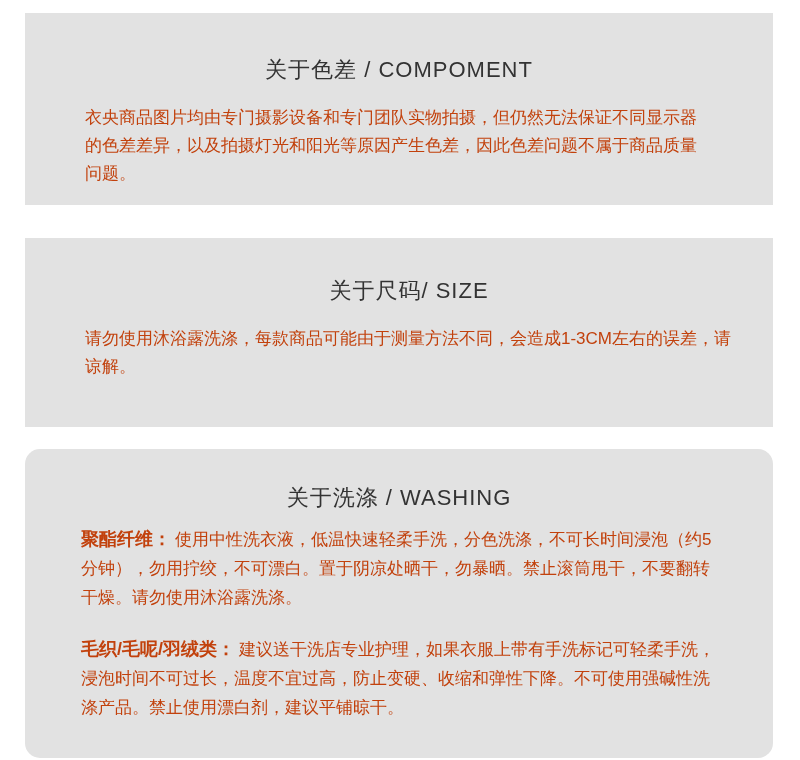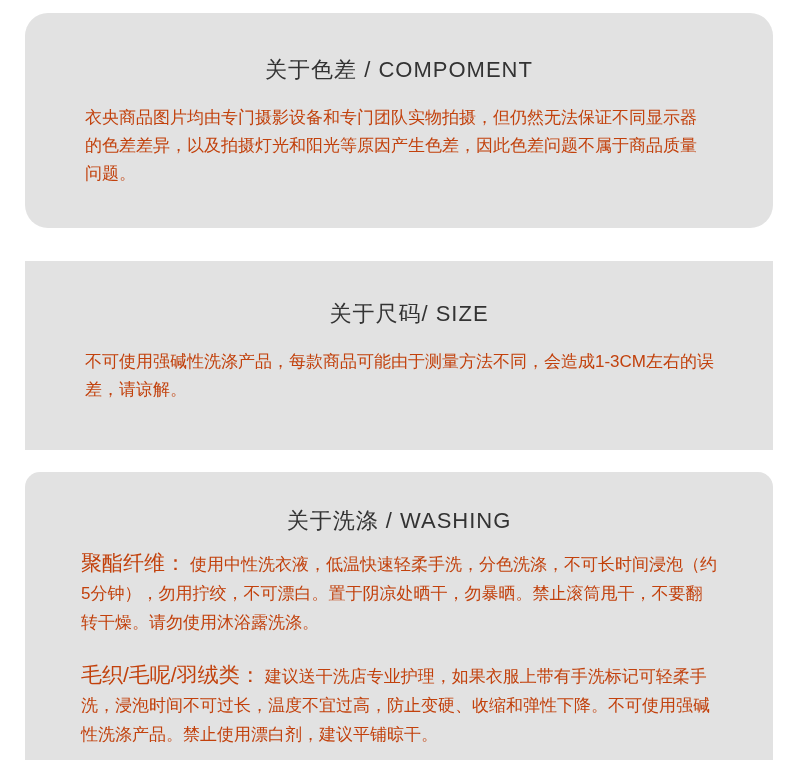--- a/index.html
+++ b/index.html
@@ -14,21 +14,21 @@
     box-sizing: border-box;
     padding: 13px 27px 0 25px;
     background: #ffffff;
     overflow: hidden;
   }
   .card {
     background: #e2e2e2;
     color: #333333;
     box-sizing: border-box;
   }
-  .card-1 { padding: 42px 60px 40px 60px; margin-bottom: 31px; border-radius: 23px; }
+  .card-1 { padding: 42px 60px 17px 60px; margin-bottom: 31px; }
   .card-2 { padding: 38px 40px 46px 60px; margin-bottom: 22px; margin-top: 33px; }
   .card-3 { padding: 34px 56px 36px 56px; border-radius: 15px; }
   .card-title {
     margin: 0 0 18px 0;
     text-align: center;
     font-size: 22px;
     font-weight: 400;
     letter-spacing: 1px;
     color: #333333;
     line-height: 1.4;
@@ -37,38 +37,38 @@
   .card-body {
     margin: 0;
     font-size: 17px;
     line-height: 28px;
     text-align: left;
     color: #c2410c;
   }
   .card-3 .card-body { line-height: 29px; }
   .card-3 .card-body + .card-body { margin-top: 23px; }
   .lead {
-    font-weight: 400;
-    font-size: 21px;
+    font-weight: 700;
+    font-size: 18px;
     margin-right: 4px;
   }
 </style>
 </head>
 <body>
 
 <div class="page">
 
   <section class="card card-1">
     <h2 class="card-title">关于色差 / COMPOMENT</h2>
     <p class="card-body">衣央商品图片均由专门摄影设备和专门团队实物拍摄，但仍然无法保证不同显示器的色差差异，以及拍摄灯光和阳光等原因产生色差，因此色差问题不属于商品质量问题。</p>
   </section>
 
   <section class="card card-2">
     <h2 class="card-title">关于尺码/ SIZE</h2>
-    <p class="card-body">不可使用强碱性洗涤产品，每款商品可能由于测量方法不同，会造成1-3CM左右的误差，请谅解。</p>
+    <p class="card-body">请勿使用沐浴露洗涤，每款商品可能由于测量方法不同，会造成1-3CM左右的误差，请谅解。</p>
   </section>
 
   <section class="card card-3">
     <h2 class="card-title">关于洗涤 / WASHING</h2>
     <p class="card-body">
       <b class="lead">聚酯纤维：</b><span>使用中性洗衣液，低温快速轻柔手洗，分色洗涤，不可长时间浸泡（约5分钟），勿用拧绞，不可漂白。置于阴凉处晒干，勿暴晒。禁止滚筒甩干，不要翻转干燥。请勿使用沐浴露洗涤。</span>
     </p>
     <p class="card-body">
       <b class="lead">毛织/毛呢/羽绒类：</b><span>建议送干洗店专业护理，如果衣服上带有手洗标记可轻柔手洗，浸泡时间不可过长，温度不宜过高，防止变硬、收缩和弹性下降。不可使用强碱性洗涤产品。禁止使用漂白剂，建议平铺晾干。</span>
     </p>

